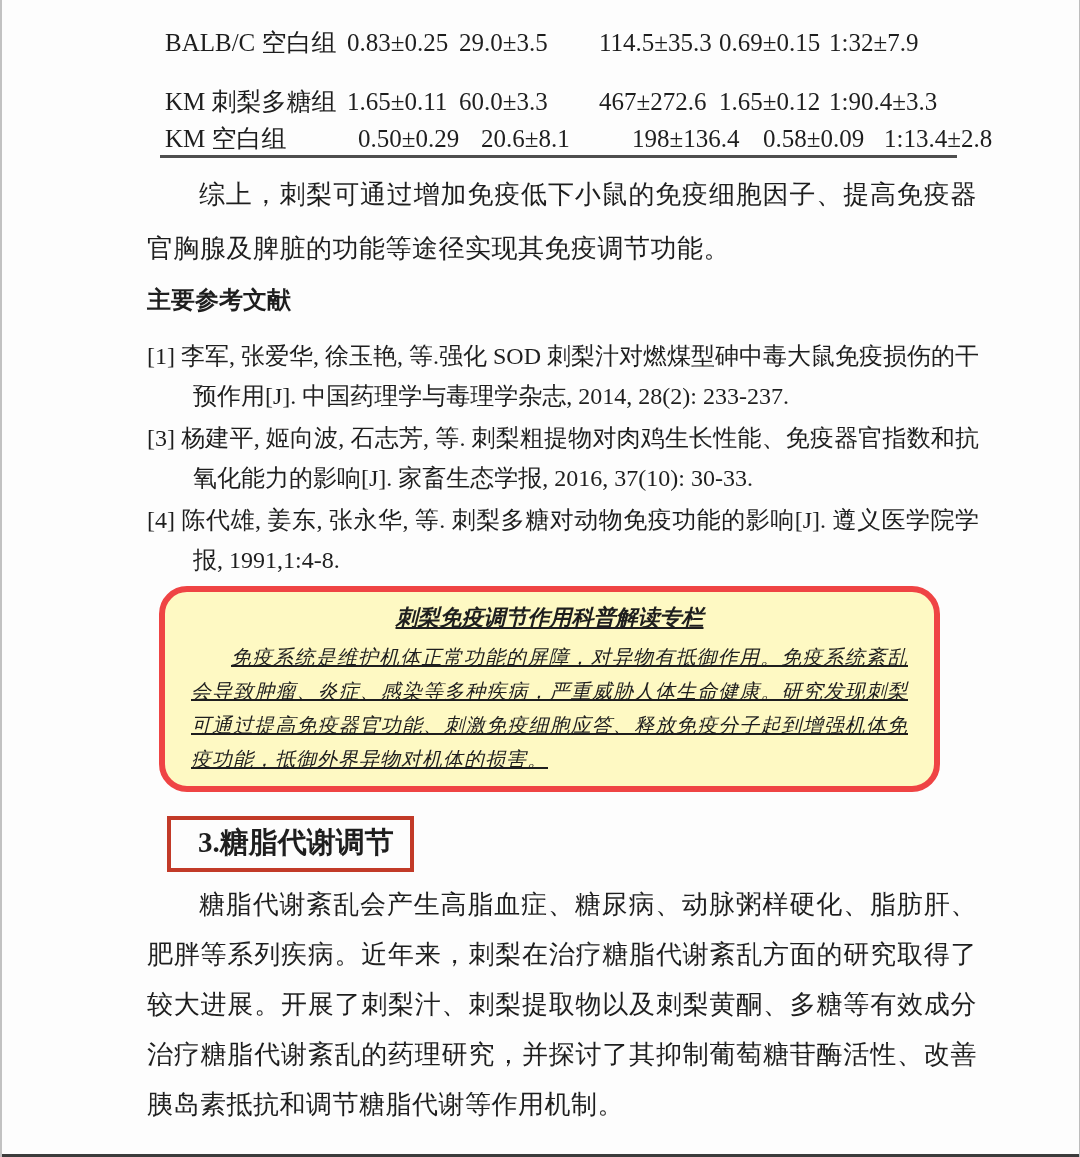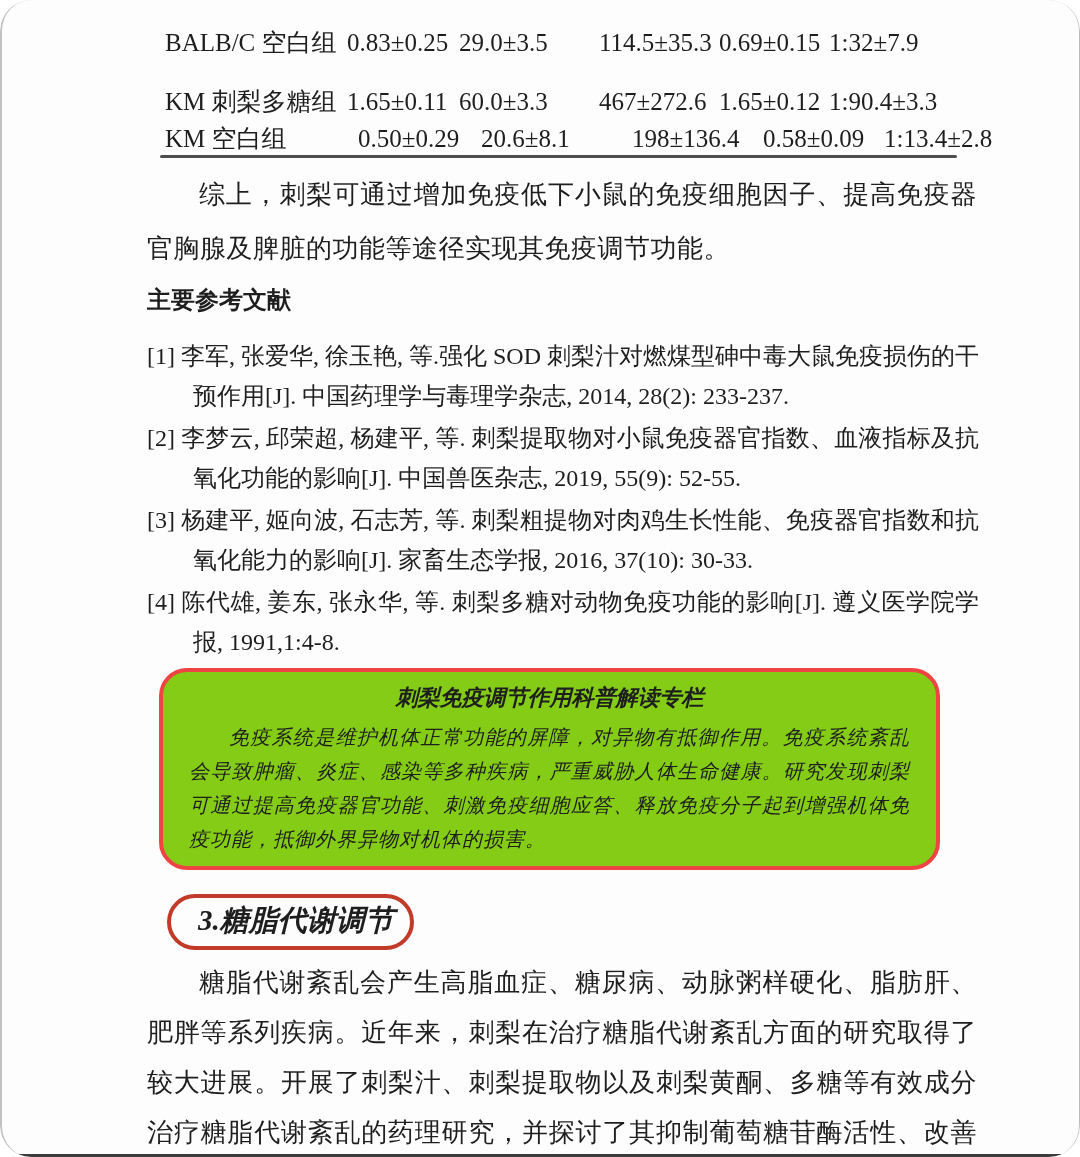--- a/index.html
+++ b/index.html
@@ -1,15 +1,15 @@
 <!DOCTYPE html>
 <html><head>
 <meta charset="utf-8">
 <style>
-  * { margin: 0; padding: 0; box-sizing: border-box; border-radius: 31px; }
+  * { margin: 0; padding: 0; box-sizing: border-box; }
   html, body { background: #ffffff; }
   body { font-family: "Liberation Serif", "DejaVu Serif", serif; color: #1e1e1e; }
 
   .page {
     position: relative;
     width: 1080px;
     height: 1157px;
     margin: 0 auto;
     background: #fdfdfd;
     overflow: hidden;
@@ -68,24 +68,25 @@
     text-align: justify;
     padding-left: 46px;
     text-indent: -46px;
     margin-bottom: 2px;
   }
 
   
   .info-box {
     margin: 6px 0 0 12px;
     width: 781px;
-    border: 4px solid #ef4444;
+    border: 6px solid #ef4444;
     border-radius: 28px;
     padding: 9px 26px 10px 26px;
-    background: #84cc16;
+    background: #fef9c3;
+    text-decoration: underline;
   }
   .info-box-title {
     text-align: center;
     font-size: 22px;
     font-weight: bold;
     font-style: italic;
     line-height: 34px;
   }
   .info-box-body {
     margin-top: 5px;
@@ -146,33 +147,32 @@
     </div>
     <div class="table-rule" style="border-top-color: rgb(78, 78, 78);"></div>
 
     
     <p class="para para-summary">综上，刺梨可通过增加免疫低下小鼠的免疫细胞因子、提高免疫器官胸腺及脾脏的功能等途径实现其免疫调节功能。</p>
 
     
     <div class="refs-heading">主要参考文献</div>
     <div class="refs-list">
       <div class="ref-item">[1] 李军, 张爱华, 徐玉艳, 等.强化 SOD 刺梨汁对燃煤型砷中毒大鼠免疫损伤的干预作用[J]. 中国药理学与毒理学杂志, 2014, 28(2): 233-237.</div>
-      <div class="ref-item">[2] 李梦云, 邱荣超, 杨建平, 等. 刺梨提取物对小鼠免疫器官指数、血液指标及抗氧化功能的影响[J]. 中国兽医杂志, 2019, 55(9): 52-55.</div>
       <div class="ref-item">[3] 杨建平, 姬向波, 石志芳, 等. 刺梨粗提物对肉鸡生长性能、免疫器官指数和抗氧化能力的影响[J]. 家畜生态学报, 2016, 37(10): 30-33.</div>
       <div class="ref-item">[4] 陈代雄, 姜东, 张永华, 等. 刺梨多糖对动物免疫功能的影响[J]. 遵义医学院学报, 1991,1:4-8.</div>
     </div>
 
     
     <div class="info-box">
       <div class="info-box-title">刺梨免疫调节作用科普解读专栏</div>
       <div class="info-box-body">免疫系统是维护机体正常功能的屏障，对异物有抵御作用。免疫系统紊乱会导致肿瘤、炎症、感染等多种疾病，严重威胁人体生命健康。研究发现刺梨可通过提高免疫器官功能、刺激免疫细胞应答、释放免疫分子起到增强机体免疫功能，抵御外界异物对机体的损害。</div>
     </div>
 
     
-    <div class="section-heading-box" style="border-color: rgb(194, 58, 40); font-style: italic;">
+    <div class="section-heading-box" style="border-color: rgb(194, 58, 40);">
       <span class="section-heading">3.糖脂代谢调节</span>
     </div>
 
     
     <p class="para para-bottom">糖脂代谢紊乱会产生高脂血症、糖尿病、动脉粥样硬化、脂肪肝、肥胖等系列疾病。近年来，刺梨在治疗糖脂代谢紊乱方面的研究取得了较大进展。开展了刺梨汁、刺梨提取物以及刺梨黄酮、多糖等有效成分治疗糖脂代谢紊乱的药理研究，并探讨了其抑制葡萄糖苷酶活性、改善胰岛素抵抗和调节糖脂代谢等作用机制。</p>
 
   </div>
   <div class="page-bottom-line"></div>
 </div>
 

